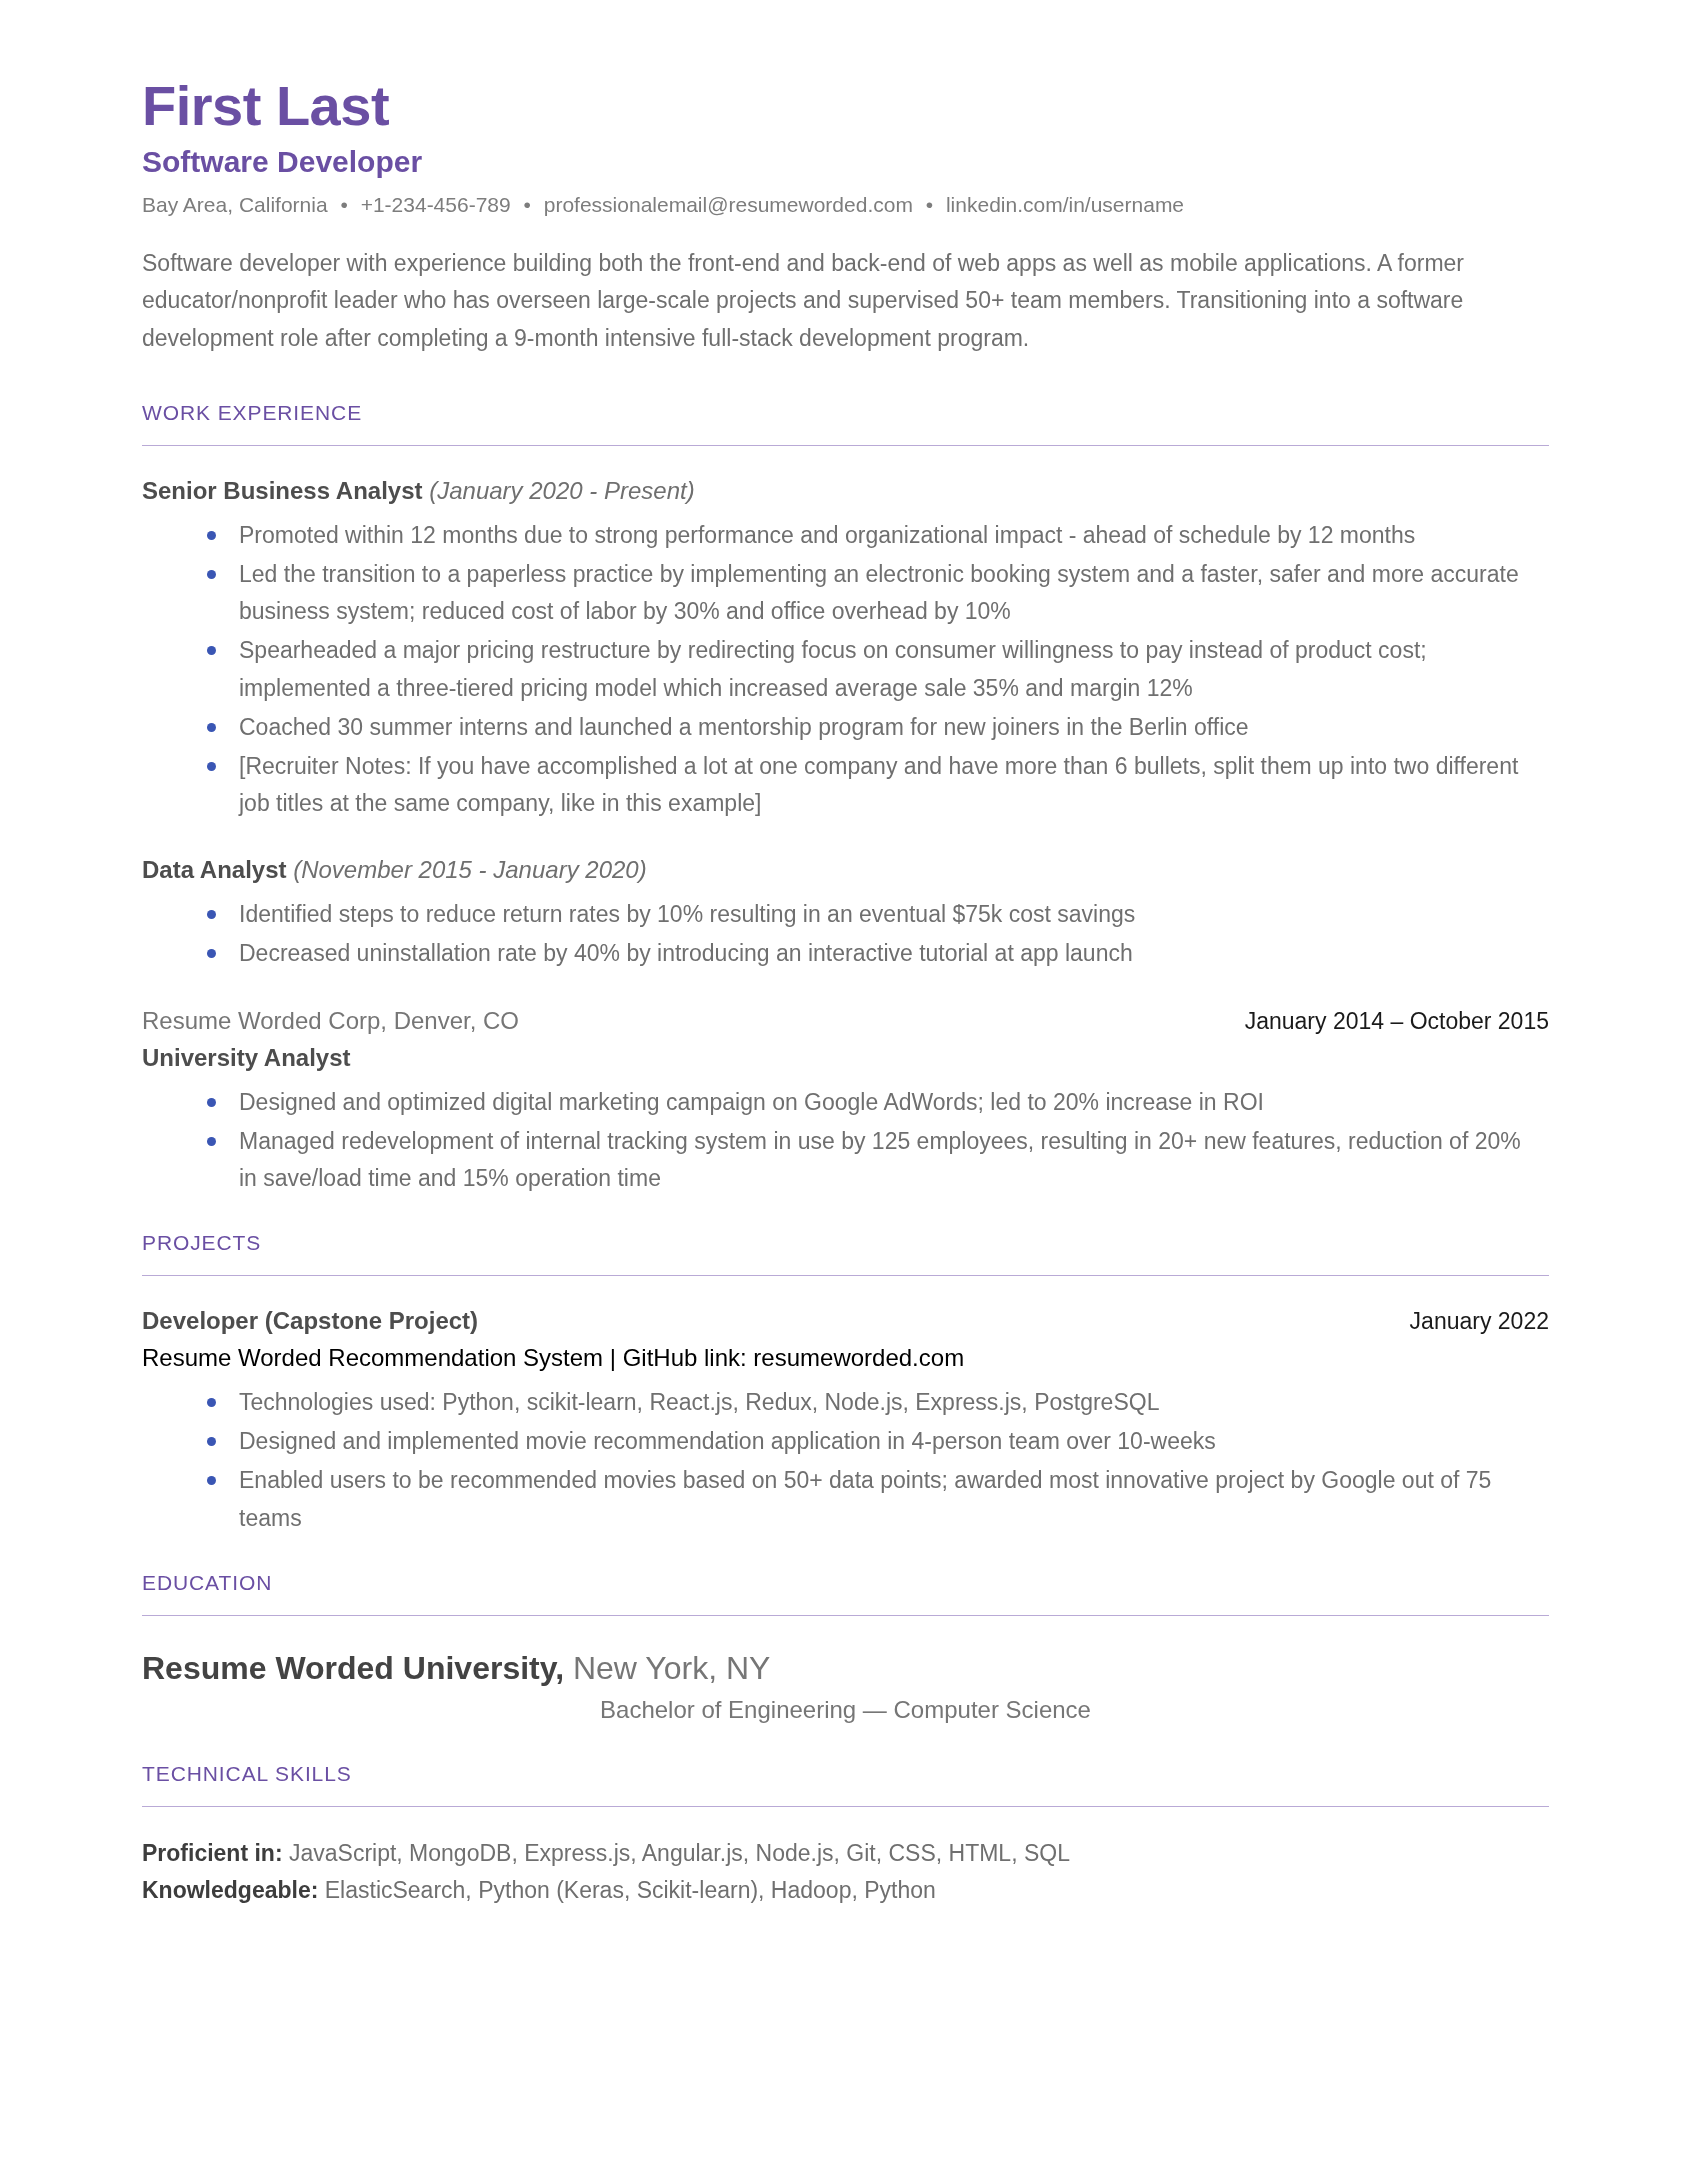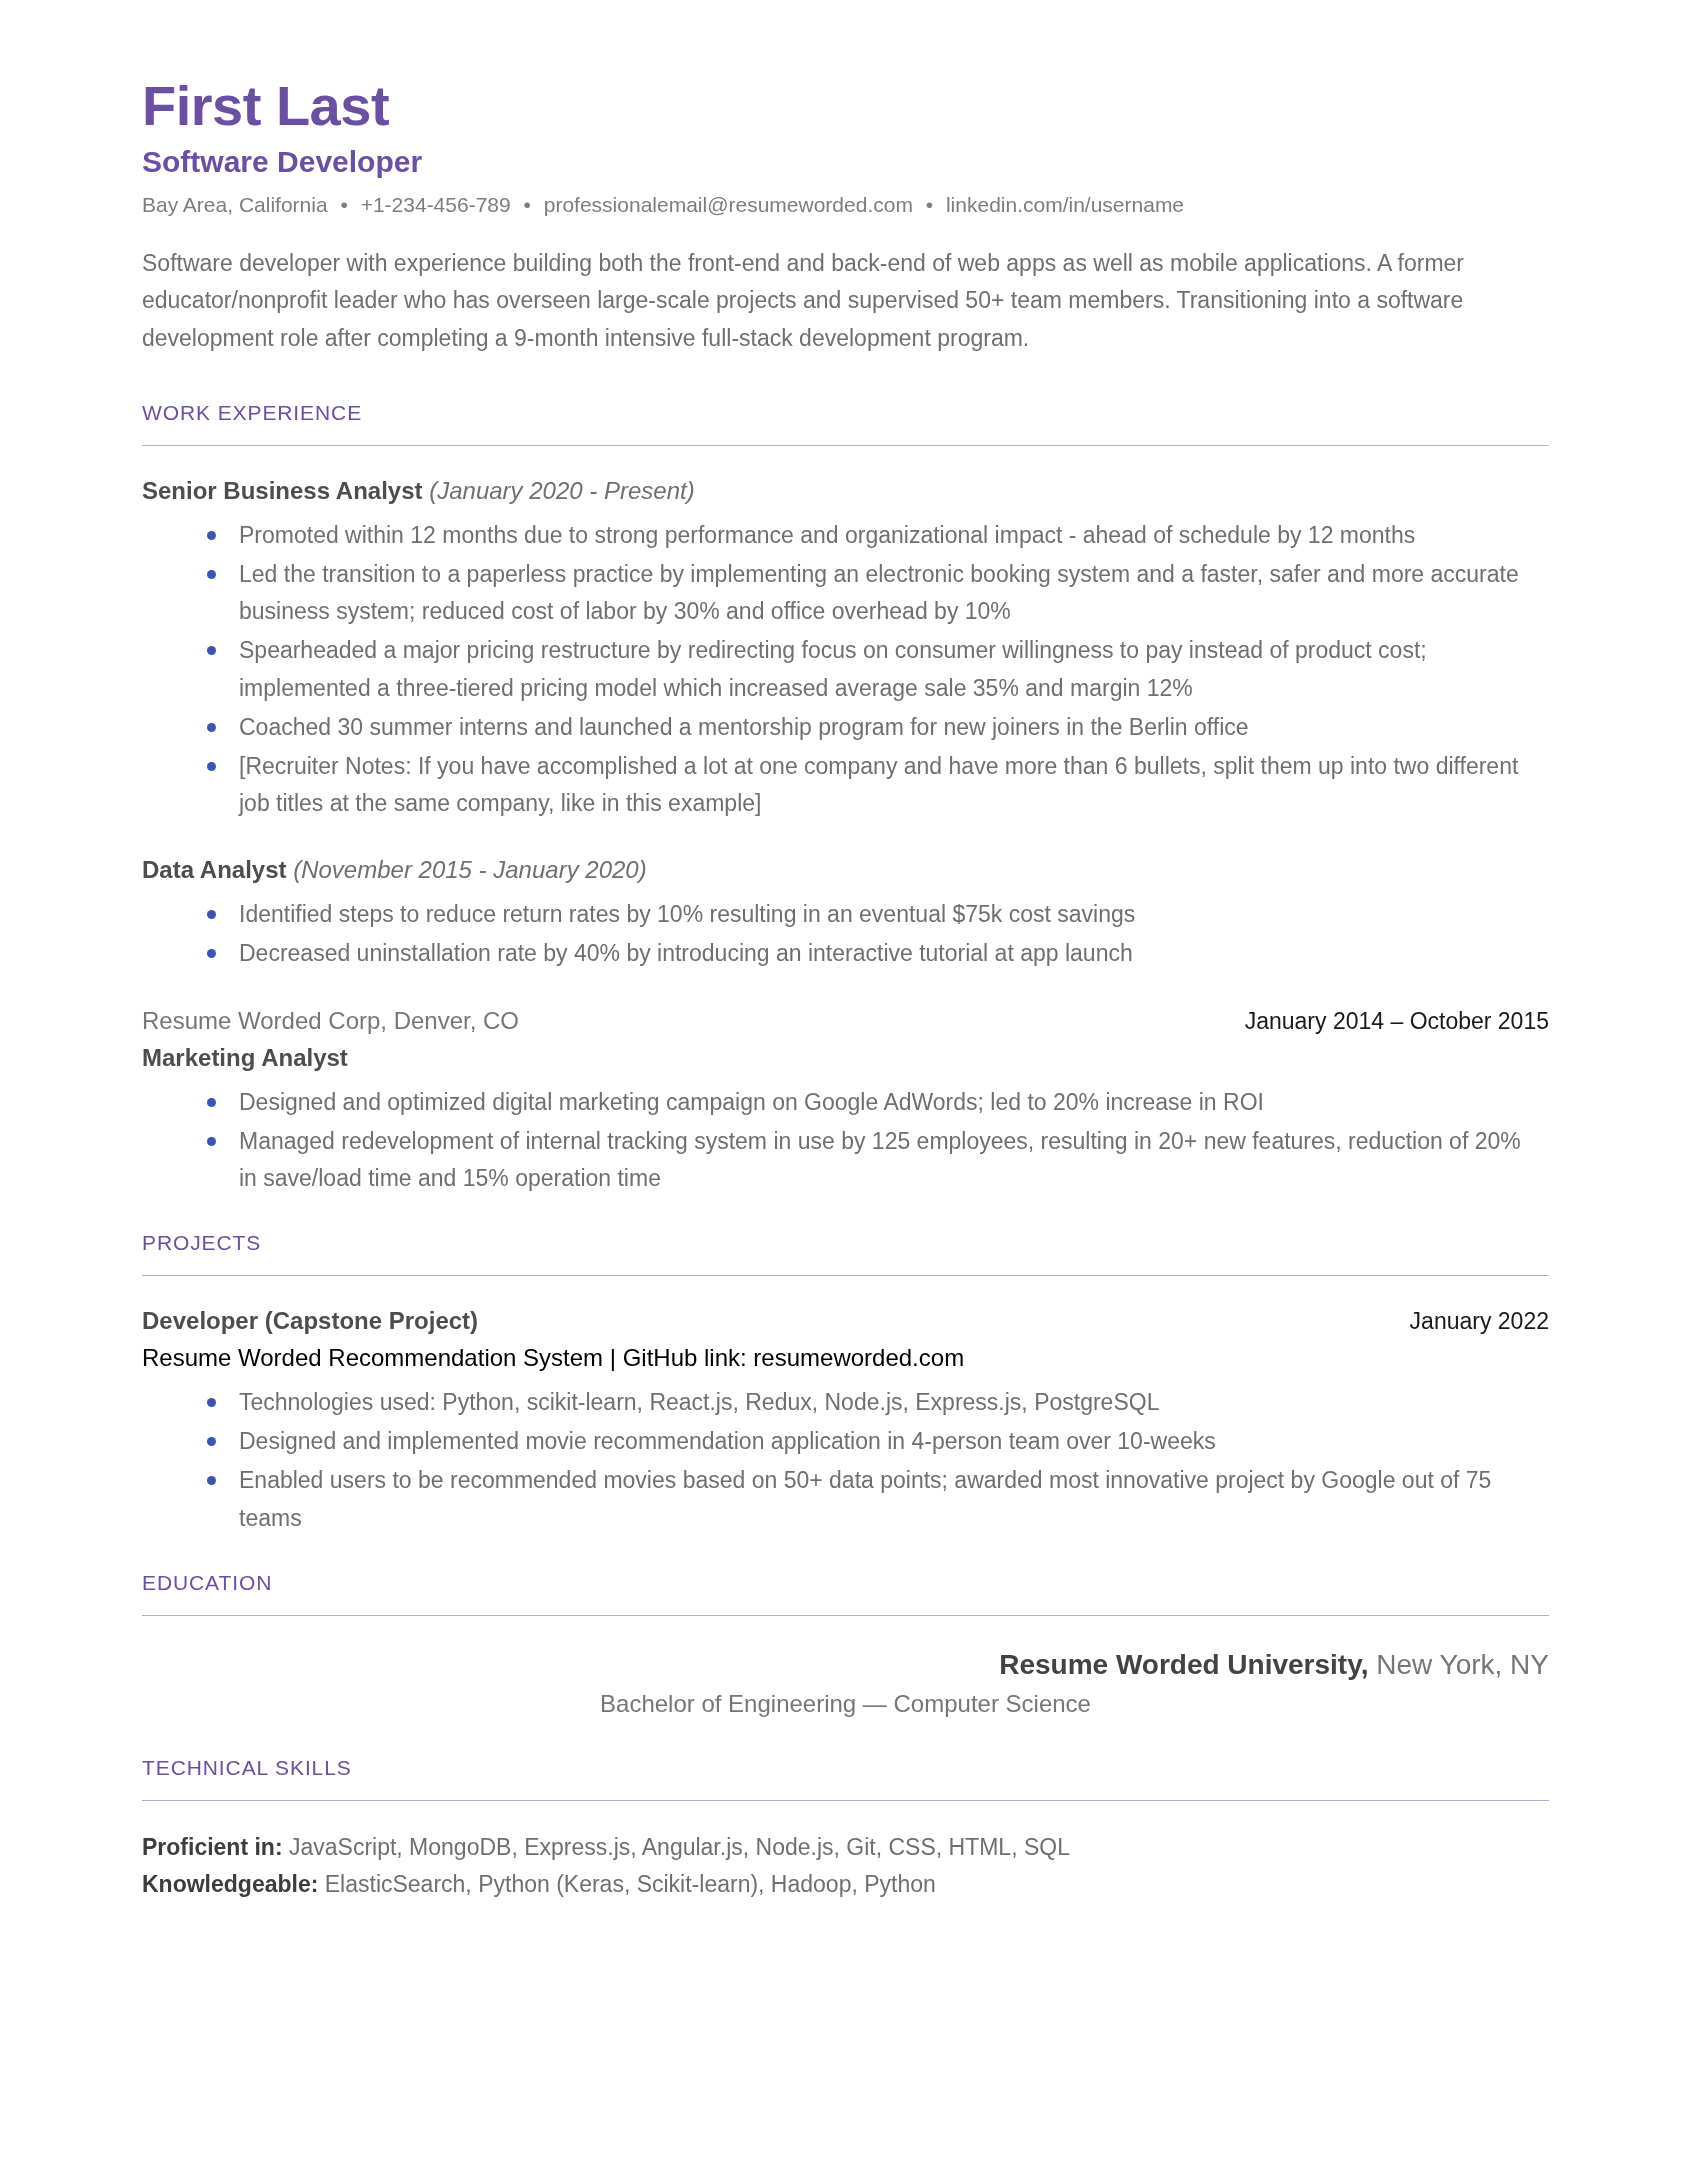--- a/index.html
+++ b/index.html
@@ -106,21 +106,21 @@
     font-weight: bold;
     color: #4d4d4d;
     line-height: 1.45;
   }
   .proj-sub {
     font-size: 24px;
     color: #000000;
     line-height: 1.45;
     margin-top: 2px;
   }
-  .edu-line1 { font-size: 28px; color: #767676; line-height: 1.5; text-align: right; }
+  .edu-line1 { font-size: 32px; color: #767676; line-height: 1.5; }
   .edu-line1 b { color: #434343; font-weight: bold; }
   .edu-line2 { font-size: 24px; color: #767676; line-height: 1.5; text-align: center; }
 
   
   ul.bullets {
     list-style: none;
     margin: 8px 0 0 0;
     padding: 0 0 0 61px;
   }
   ul.bullets li {
@@ -201,21 +201,21 @@
     </div>
 
     <div class="gap-md"></div>
 
     <div class="entry">
       <div class="entry-row">
         <span class="org">Resume Worded Corp, Denver, CO</span>
         <span class="daterange">January 2014 – October 2015</span>
       </div>
       <div class="role-line">
-        <span class="role-name">Marketing Analyst</span>
+        <span class="role-name">University Analyst</span>
       </div>
       <ul class="bullets">
         <li>Designed and optimized digital marketing campaign on Google AdWords; led to 20% increase in ROI</li>
         <li>Managed redevelopment of internal tracking system in use by 125 employees, resulting in 20+ new features, reduction of 20% in save/load time and 15% operation time</li>
       </ul>
     </div>
   </div>
 
   <div>
     <div class="section-head">PROJECTS</div>

